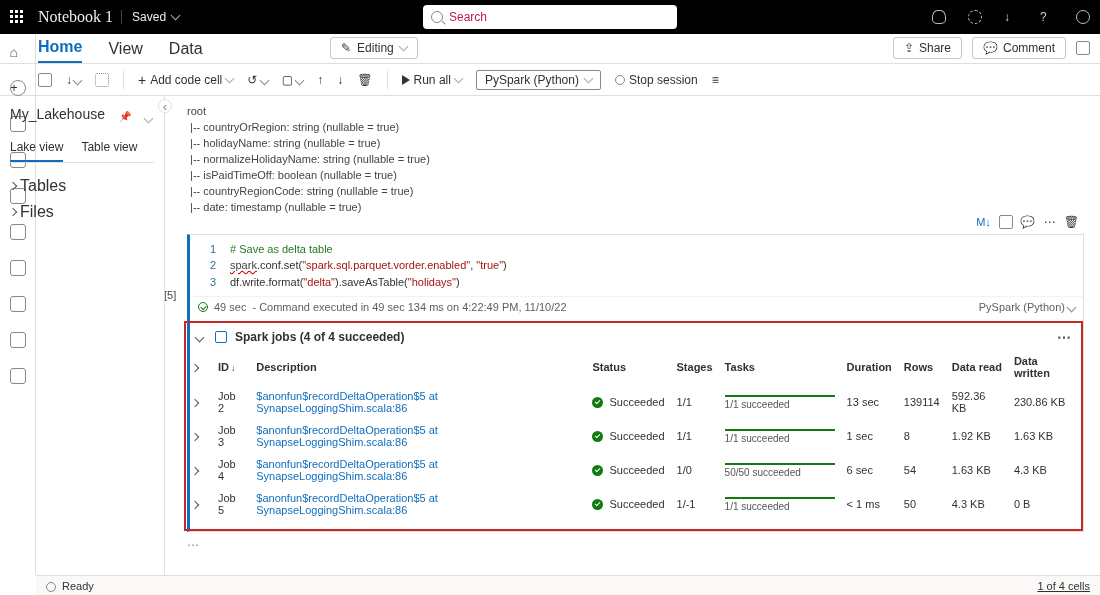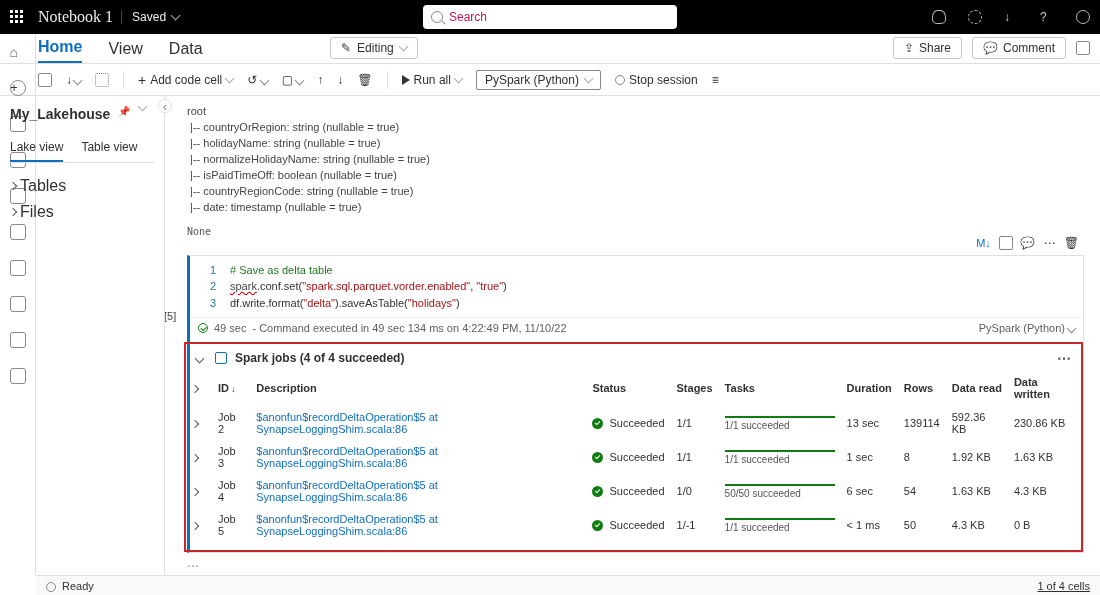--- a/index.html
+++ b/index.html
@@ -34,21 +34,21 @@
   .lang-select { border:1px solid #8a8886; border-radius:2px; padding:2px 8px; display:flex; align-items:center; gap:6px;}
   .stop-circ { width:10px; height:10px; border:1.5px solid #888; border-radius:50%;}
 
   .main-area { position:absolute; top:96px; left:0; right:0; bottom:20px; display:flex; }
   .left-rail { width:36px; border-right:1px solid #e1dfdd; display:flex; flex-direction:column; align-items:center; padding-top:10px; gap:20px; position:absolute; top:34px; bottom:20px; left:0; }
   .rail-icon { width:16px; height:16px; border:1px solid #888; border-radius:3px; }
   .rail-icon.home { border:none; font-size:14px; color:#555;}
   .rail-icon.circ { border-radius:50%;}
 
   .side-panel { margin-left:0px; width:165px; border-right:1px solid #e1dfdd; padding:10px 10px; position:relative;}
-  .lake-title { font-size:14px; font-weight:700; display:flex; align-items:flex-start; gap:8px;}
+  .lake-title { font-size:14px; font-weight:400; display:flex; align-items:flex-end; gap:14px;}
   .pin { font-size:10px; color:#888;}
   .collapse-caret { position:absolute; right:-8px; top:3px; font-size:13px; color:#888; border:1px solid #e1dfdd; background:#fff; border-radius:50%; width:14px; height:14px; display:flex;align-items:center;justify-content:center;}
   .view-tabs { margin-top:18px; display:flex; gap:18px; font-size:12px; border-bottom:1px solid #e1dfdd; }
   .view-tabs div { padding-bottom:6px; cursor:pointer;}
   .view-tabs div.active { border-bottom:2px solid #106ebe; }
   .tree { margin-top:14px; font-size:16px;}
   .tree-item { display:flex; align-items:center; gap:4px; margin-bottom:8px;}
   .chev-r { display:inline-block; width:6px; height:6px; border-right:1px solid #555;border-bottom:1px solid #555; transform:rotate(-45deg); }
 
   .content { flex:1; padding:8px 16px 8px 22px; overflow:auto; font-size:12px; position:relative;}
@@ -226,21 +226,20 @@
 
   <div class="content">
 
     <div class="out-text"><span>root</span>
 <span> |-- countryOrRegion: string (nullable = true)</span>
 <span> |-- holidayName: string (nullable = true)</span>
 <span> |-- normalizeHolidayName: string (nullable = true)</span>
 <span> |-- isPaidTimeOff: boolean (nullable = true)</span>
 <span> |-- countryRegionCode: string (nullable = true)</span>
 <span> |-- date: timestamp (nullable = true)</span></div>
-    <div class="out-none">None</div>
 
     <div class="cell">
 
       <div class="cell-exec-id">[5]</div>
       <div class="cell-top-icons">
         <span style="color:#106ebe;font-size:11px;">M↓</span>
         <span class="tool-icon"></span>
         <span>💬</span>
         <span>⋯</span>
         <span>🗑</span>

